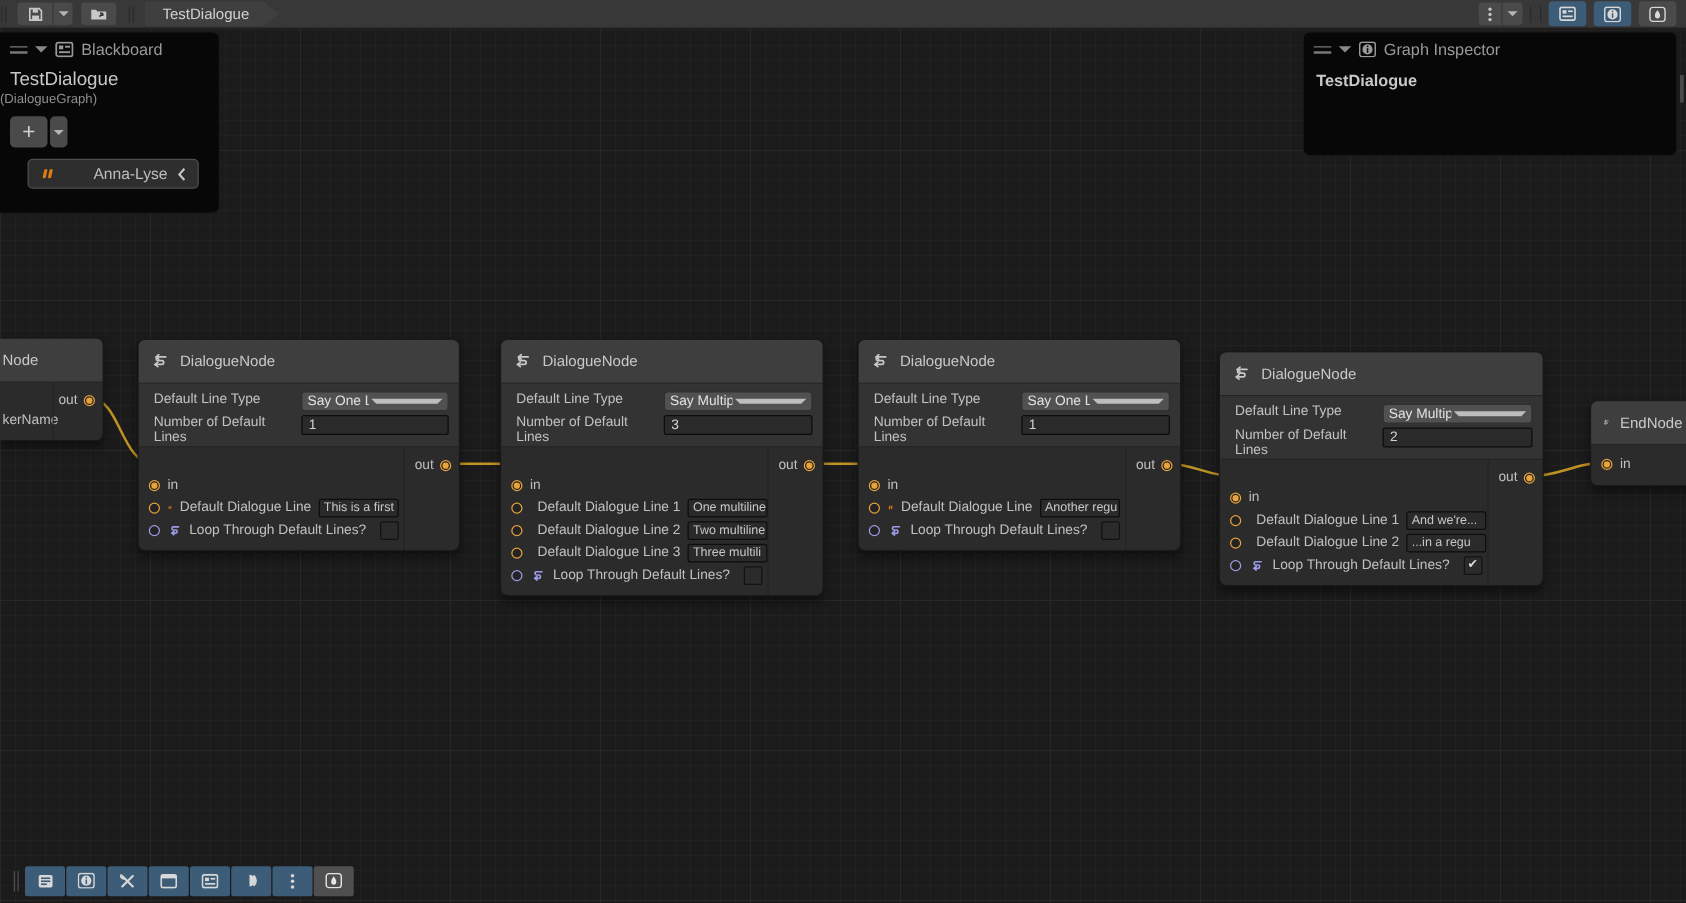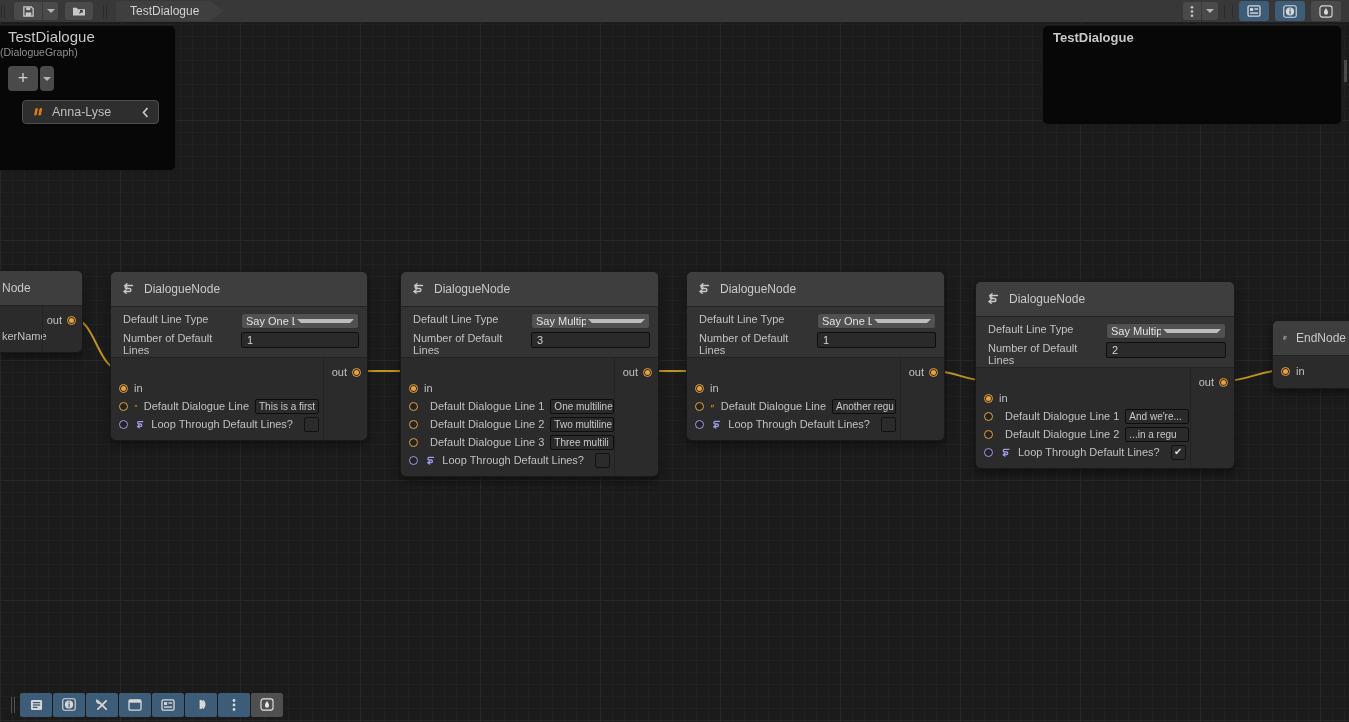--- a/index.html
+++ b/index.html
@@ -46,21 +46,21 @@
   .tri-down{width:0;height:0;border:5px solid transparent;border-top-color:#8a8a8a;margin-top:4px;}
   .bb-name{font-size:15px;color:#c8c8c8;margin:2px 8px 0;}
   .bb-type{font-size:10.5px;color:#8f8f8f;margin:1px 0 8px;}
   .bb-addrow{display:flex;gap:2px;margin:0 8px;}
   .bb-add{width:30px;height:25px;background:#4a4a4a;border-radius:4px;color:#d0d0d0;
     font-size:18px;display:flex;align-items:center;justify-content:center;}
   .bb-add-dd{width:14px;height:25px;background:#4a4a4a;border-radius:4px;display:flex;
     align-items:center;justify-content:center;}
   .bb-pill{margin:9px 0 0 22px;width:137px;height:24px;background:#2e2e2e;
     border:1px solid #4e4e4e;border-radius:4px;display:flex;align-items:center;
-    gap:8px;padding:0 9px;box-sizing:border-box;}
+    gap:8px;padding:0 9px;box-sizing:border-box;text-align:right;}
   .bb-pill-label{font-size:12.5px;color:#bebebe;flex:1;}
   .gi-selection{font-size:13px;font-weight:bold;color:#c8c8c8;margin:4px 10px;}
   
   .node{position:absolute;background:#2b2b2b;border:1px solid #191919;border-radius:6px;
     z-index:5;box-shadow:0 4px 8px rgba(0,0,0,.45);box-sizing:border-box;}
   .node-title{height:34px;display:flex;align-items:center;gap:8px;padding:0 9px;
     background:#3e3e3e;border-bottom:1px solid #232323;border-radius:5px 5px 0 0;}
   .node-title-text{font-size:12px;color:#c9c9c9;white-space:nowrap;}
   .node-props{padding:6px 8px 6px 12px;background:#333333;border-bottom:1px solid #232323;}
   .prop-row{display:flex;align-items:flex-start;height:19px;}
@@ -163,20 +163,34 @@
   </div>
   <div class="toggle-btn toggle-off" style="margin-right:8px;">
     <svg width="14" height="13" viewBox="0 0 15 14">
       <rect x="1" y="1" width="13" height="12" rx="2.5" fill="none" stroke="#d8d8d8" stroke-width="1.2"></rect>
       <path d="M7.5 3.2 C6.3 5.2 5.3 6 5.3 8 a2.2 2.6 0 0 0 4.4 0 C9.7 6 8.6 5.2 7.5 3.2 Z" fill="#d8d8d8"></path>
     </svg>
   </div>
 </div>
 
 <div class="panel" style="left:0;top:25px;width:176px;height:146px;border-left:none;border-radius:0 6px 6px 0;">
+  <div class="panel-header">
+    <span class="drag-handle">
+        <i></i>
+        <i></i>
+      </span>
+    <span class="tri-down"></span>
+    <svg width="15" height="13" viewBox="0 0 15 13">
+      <rect x="1" y="1" width="13" height="11" rx="1.5" fill="none" stroke="#9a9a9a" stroke-width="1.4"></rect>
+      <rect x="3.2" y="3.4" width="3.4" height="3" fill="#9a9a9a"></rect>
+      <rect x="8" y="3.6" width="4" height="1.5" fill="#9a9a9a"></rect>
+      <rect x="3.2" y="8" width="8.8" height="1.5" fill="#9a9a9a"></rect>
+    </svg>
+    <span class="panel-title">Blackboard</span>
+  </div>
   <div class="bb-name">TestDialogue</div>
   <div class="bb-type">(DialogueGraph)</div>
   <div class="bb-addrow">
     <div class="bb-add">+</div>
     <div class="bb-add-dd">
       <span class="dd-caret"></span>
     </div>
   </div>
   <div class="bb-pill">
     <svg width="12" height="10" viewBox="0 0 13 10">
@@ -186,20 +200,34 @@
       </g>
     </svg>
     <span class="bb-pill-label">Anna-Lyse</span>
     <svg width="7" height="11" viewBox="0 0 7 11">
       <polyline points="5.5,1 1.5,5.5 5.5,10" fill="none" stroke="#c8c8c8" stroke-width="1.7"></polyline>
     </svg>
   </div>
 </div>
 
 <div class="panel" style="left:1042px;top:25px;width:300px;height:100px;">
+  <div class="panel-header">
+    <span class="drag-handle">
+        <i></i>
+        <i></i>
+      </span>
+    <span class="tri-down"></span>
+    <svg width="14" height="13" viewBox="0 0 15 14">
+      <rect x="0.8" y="0.8" width="13.4" height="12.4" rx="2" fill="none" stroke="#9a9a9a" stroke-width="1.2"></rect>
+      <circle cx="7.5" cy="7" r="4.4" fill="#9a9a9a"></circle>
+      <rect x="6.9" y="3.8" width="1.3" height="1.3" fill="#070707"></rect>
+      <rect x="6.9" y="6" width="1.3" height="4" fill="#070707"></rect>
+    </svg>
+    <span class="panel-title">Graph Inspector</span>
+  </div>
   <div class="gi-selection">TestDialogue</div>
 </div>
 <div class="resize-strip"></div>
 
 <div class="node partial" style="left:0;top:270px;width:83px;">
   <div class="node-title">
     <span class="node-title-text">Node</span>
   </div>
   <div class="node-body">
     <div class="ports-in" style="padding-left:2px;">

